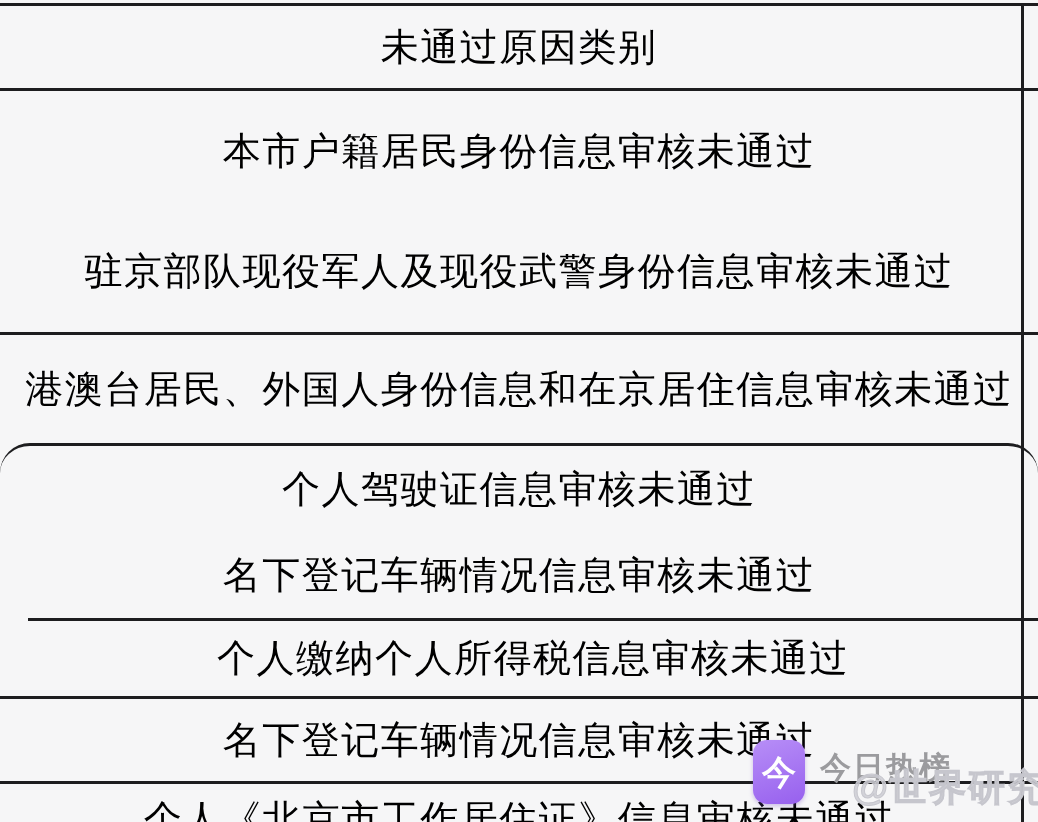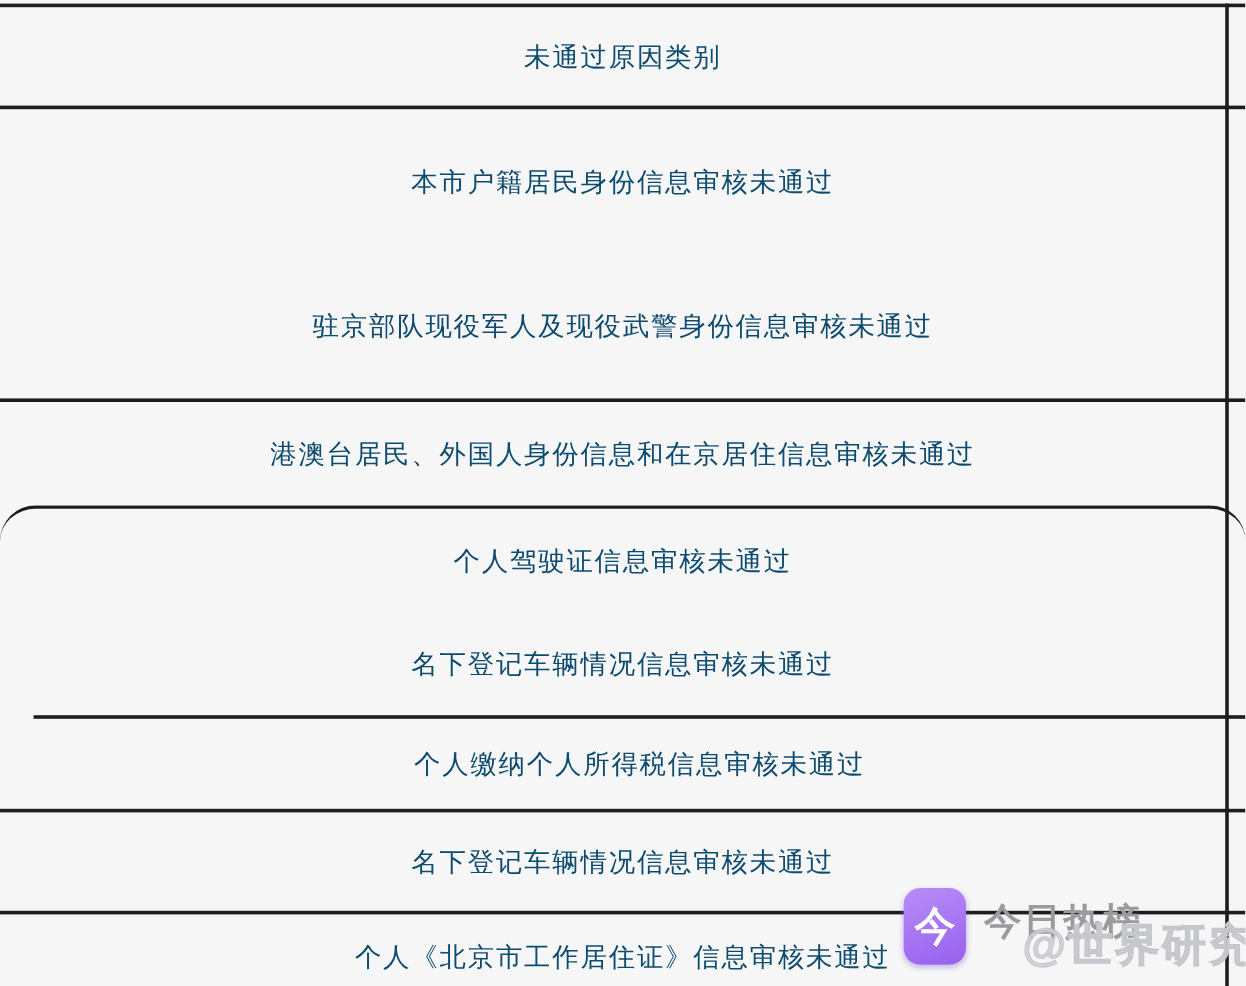--- a/index.html
+++ b/index.html
@@ -24,30 +24,30 @@
   .section {
     box-sizing: border-box;
     border-top: 3px solid #1d1d1f;
     display: flex;
     flex-direction: column;
     justify-content: space-around;
     align-items: stretch;
   }
   .section.h-header { height: 85px; }
   .section.h-g1 { height: 244px; }
-  .section.h-g2 { height: 89px; }
+  .section.h-g2 { height: 111px; }
   .section.h-g3 { height: 175px; border-radius: 30px; }
   .section.h-g4 { height: 78px; margin-left: 28px; }
   .section.h-g5 { height: 85px; }
   .section.h-g6 { height: 74px; }
   .row-line {
     text-align: center;
-    font-size: 22px;
+    font-size: 38px;
     letter-spacing: 1.5px;
-    color: #0c4a6e;
+    color: #000000;
     line-height: 43px;
     white-space: nowrap;
   }
   .right-border {
     position: absolute;
     top: 3px;
     left: 1021px;
     width: 3px;
     height: 819px;
     background: #1d1d1f;

